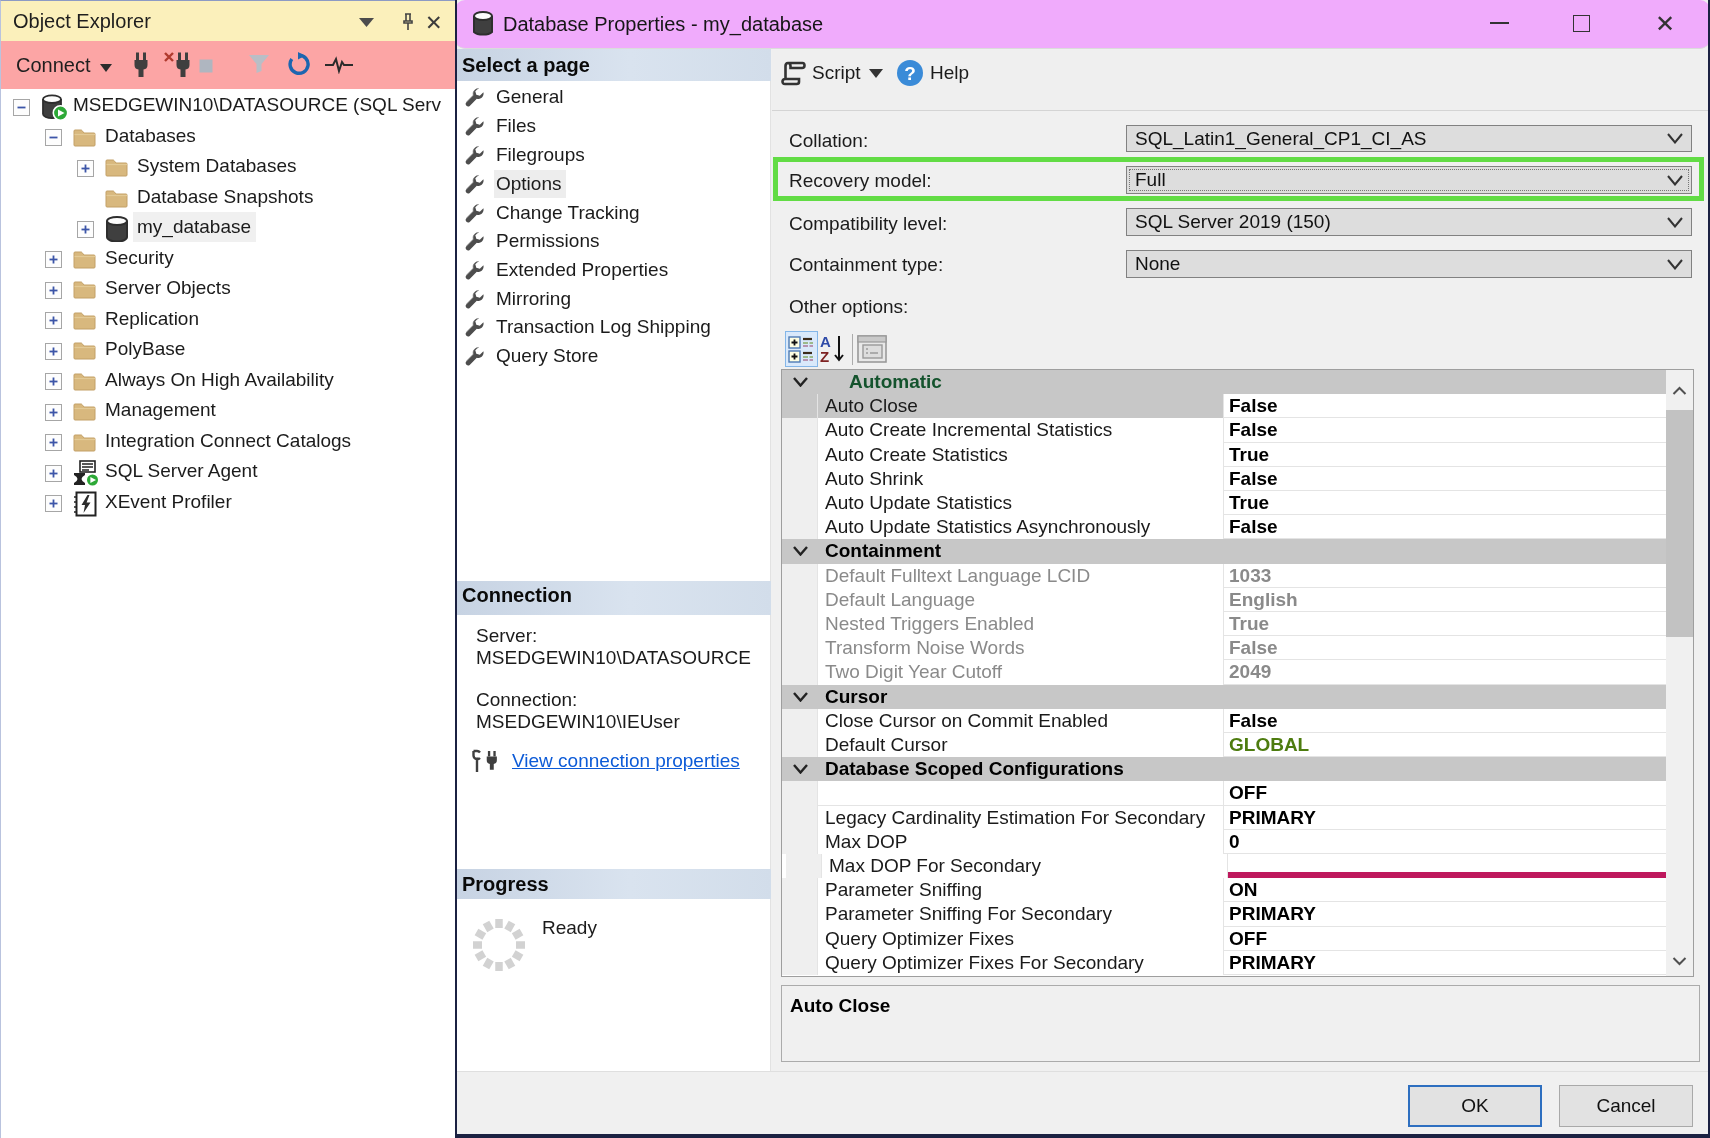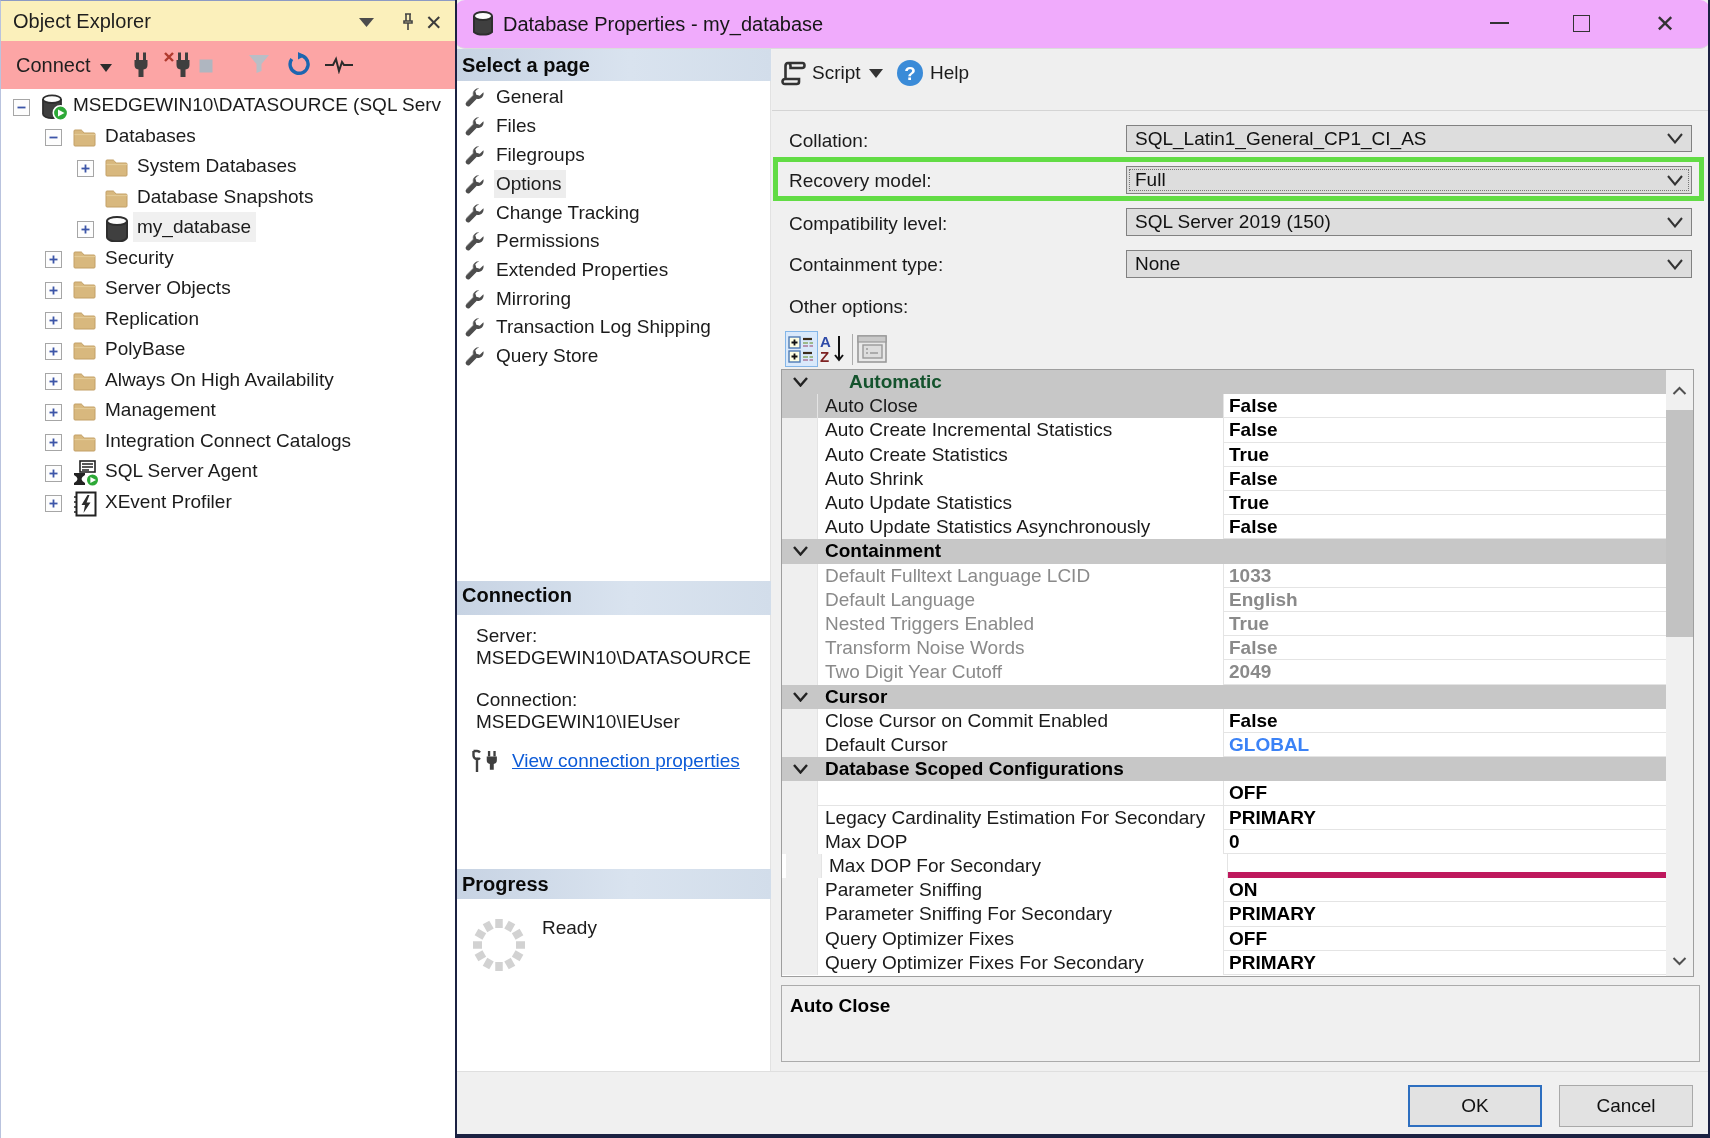--- a/index.html
+++ b/index.html
@@ -614,21 +614,21 @@
           <div class="abs" style="left:441px;top:0;width:443px;height:24.2px;border-left:1px solid #E4E4E4;">
             <div class="txt" style="left:5px;top:0;height:24.2px;line-height:24.2px;font-weight:bold;color:#000;">False</div>
           </div>
 </div>
 <div class="abs" style="left:0;top:363.0px;width:884px;height:24.2px;border-bottom:1px solid #E4E4E4;">
           <div class="abs" style="left:0;top:0;width:36px;height:24.2px;background:#EFEFEF;border-right:1px solid #E4E4E4;"></div>
           <div class="abs" style="left:36px;top:0;width:405px;height:24.2px;background:#fff;">
             <div class="txt" style="left:7px;top:0;height:24.2px;line-height:24.2px;color:#1a1a1a;">Default Cursor</div>
           </div>
           <div class="abs" style="left:441px;top:0;width:443px;height:24.2px;border-left:1px solid #E4E4E4;">
-            <div class="txt" style="left:5px;top:0;height:24.2px;line-height:24.2px;font-weight:bold;color:#3b82f6;">GLOBAL</div>
+            <div class="txt" style="left:5px;top:0;height:24.2px;line-height:24.2px;font-weight:bold;color:#4d7c0f;">GLOBAL</div>
           </div>
 </div>
 <div class="abs" style="left:0;top:387.2px;width:884px;height:24.2px;background:#C7C7C7;">
           <div class="abs" style="left:11px;top:7.1px;">
             <svg width="15" height="10" viewBox="0 0 15 10" style="">
               <path d="M1 1 L7.5 8.5 L14 1" fill="none" stroke="#222" stroke-width="2.4"></path>
             </svg>
           </div>
           <div class="txt" style="left:43px;top:0;height:24.2px;line-height:24.2px;font-weight:bold;color:#000;">Database Scoped Configurations</div>
         </div>

